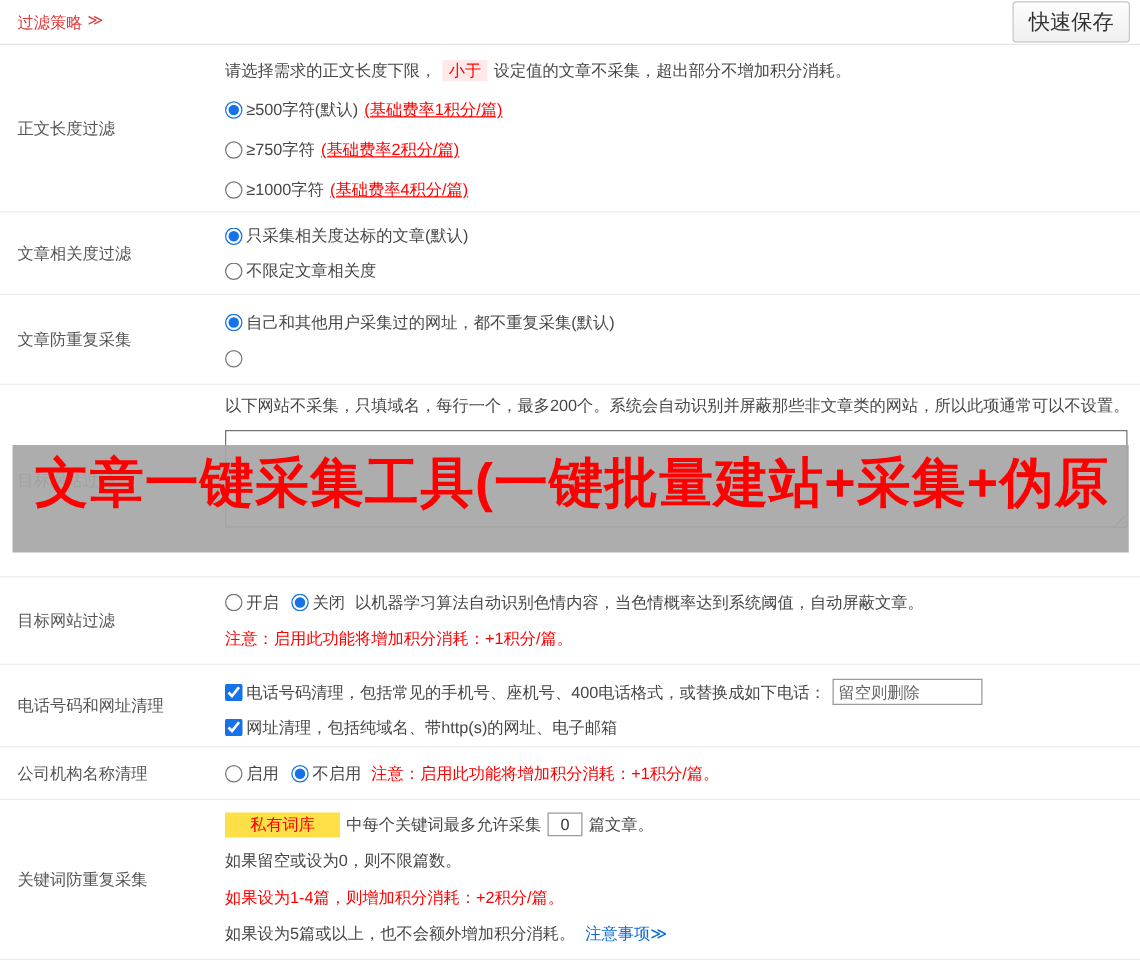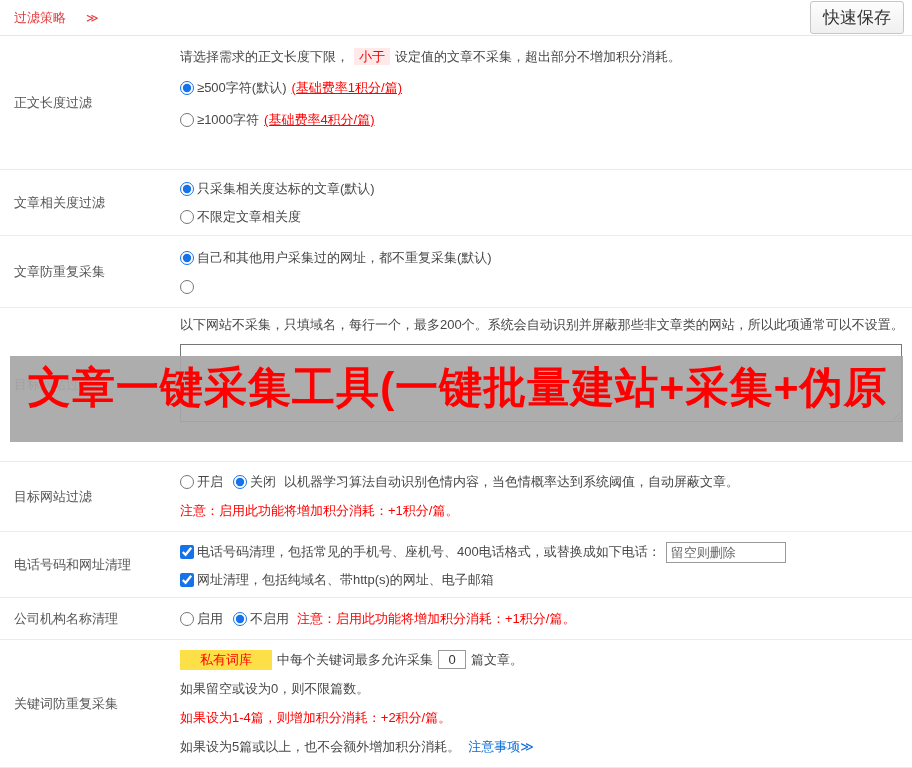--- a/index.html
+++ b/index.html
@@ -22,22 +22,22 @@
     display: flex;
     align-items: center;
     justify-content: space-between;
     padding: 0 8px 0 14px;
     border-bottom: 1px solid #e7e7e7;
   }
   .hdr-title {
     color: var(--titlered, #e4393c);
     cursor: pointer;
     display: flex;
-    align-items: center;
-    gap: 20px;
+    align-items: flex-start;
+    gap: 4px;
   }
   .chev { font-size: 12px; }
   .save-btn {
     font-family: inherit;
     font-size: 17px;
     color: #333;
     background: linear-gradient(#fdfdfd, #f0f0f0);
     border: 1px solid #c6c6c6;
     border-radius: 3px;
     padding: 4px 12px;
@@ -55,21 +55,21 @@
     display: flex;
     align-items: center;
     color: #555;
   }
   .row-content { flex: 1; padding-right: 8px; }
   .r1 { height: 134px; } .r1 .row-content { padding-top: 6px; }
   .r2 { height: 66px;  } .r2 .row-content { padding-top: 5px; }
   .r3 { height: 72px;  } .r3 .row-content { padding-top: 7px; }
   .r4 { height: 154px; } .r4 .row-content { padding-top: 4px; }
   .r5 { height: 70px;  } .r5 .row-content { padding-top: 5px; }
-  .r6 { height: 66px;  } .r6 .row-content { padding-top: 6px; }
+  .r6 { height: 66px; align-items: center;  } .r6 .row-content { padding-top: 6px; }
   .r7 { height: 42px;  } .r7 .row-content { display:flex; align-items:center; }
   .r8 { height: 128px; } .r8 .row-content { padding-top: 5px; }
 
   .line { display: flex; align-items: center; height: 30px; white-space: nowrap; }
   .r1 .intro { line-height: 30px; height: 30px; }
   .r1 .opt   { height: 32px; }
   .r2 .line  { height: 28px; }
   .r3 .line  { height: 29px; }
   .r5 .line  { height: 29px; }
   .r6 .line  { height: 28px; }
@@ -192,20 +192,25 @@
       <div class="intro">
         <span>请选择需求的正文长度下限，</span><span class="hl">小于</span><span>设定值的文章不采集，超出部分不增加积分消耗。</span>
       </div>
       <label class="line opt">
         <input type="radio" name="bodylen" checked="" style="">
         <span>≥500字符(默认)</span>
         <span class="fee">(基础费率1积分/篇)</span>
       </label>
       <label class="line opt">
         <input type="radio" name="bodylen" style="">
+        <span>≥750字符</span>
+        <span class="fee">(基础费率2积分/篇)</span>
+      </label>
+      <label class="line opt">
+        <input type="radio" name="bodylen" style="">
         <span>≥1000字符</span>
         <span class="fee">(基础费率4积分/篇)</span>
       </label>
     </div>
   </div>
 
   <div class="row r2">
     <div class="row-label">文章相关度过滤</div>
     <div class="row-content">
       <label class="line opt">

